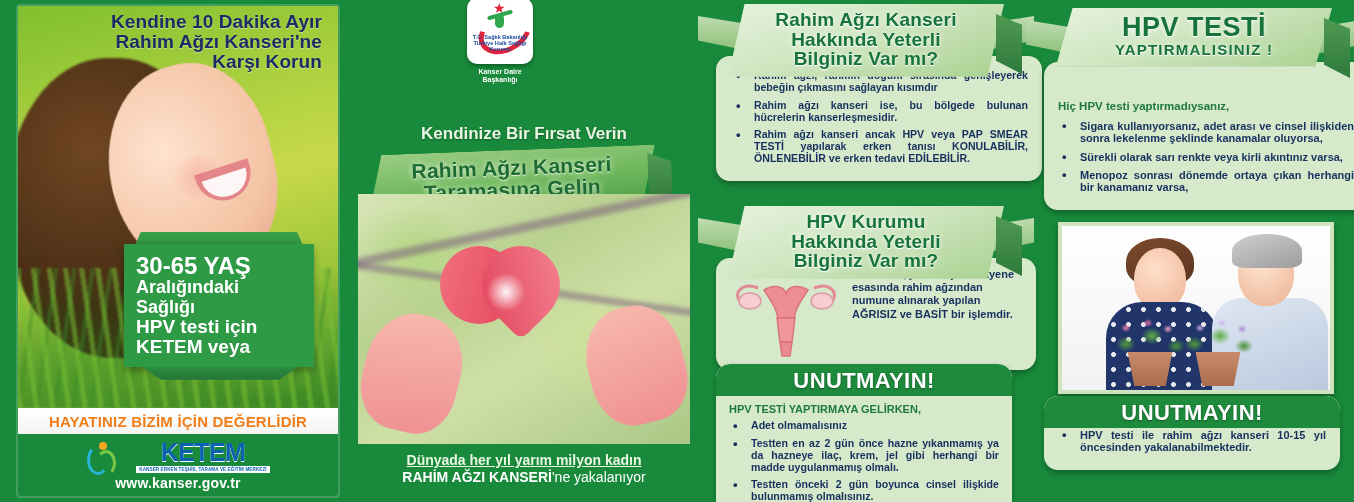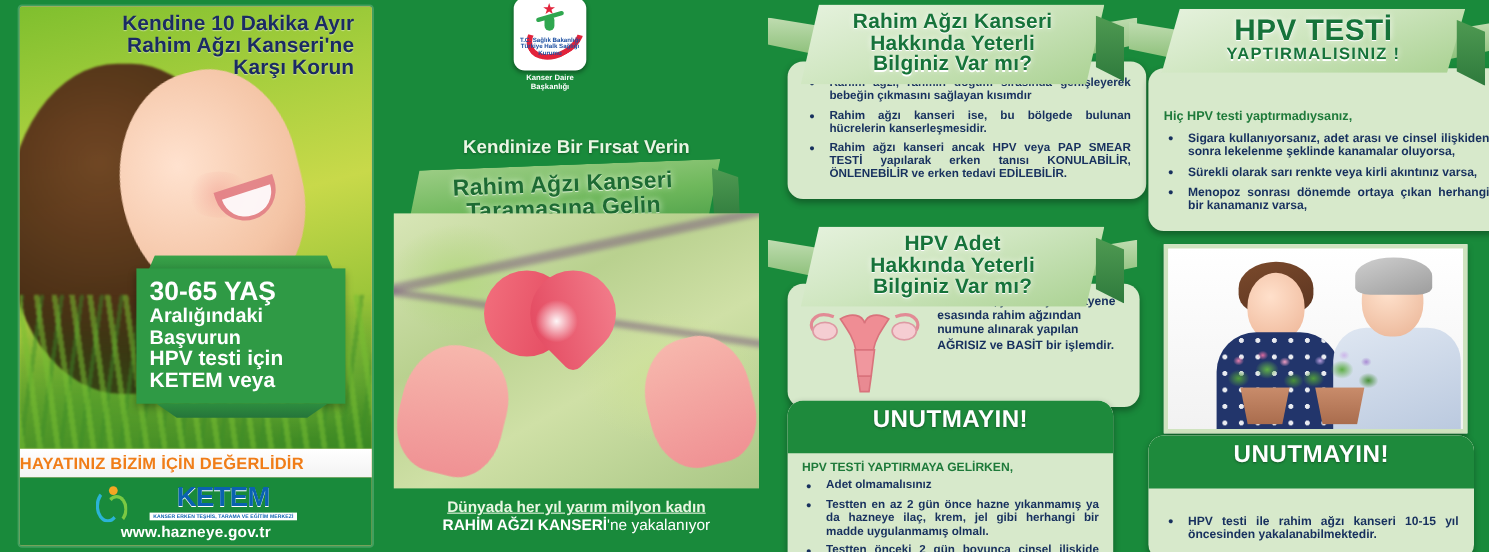--- a/index.html
+++ b/index.html
@@ -92,21 +92,21 @@
   #p1-callout{position:absolute;left:106px;top:238px;width:190px;z-index:7;}
   #p1-callout .tab{position:absolute;left:10px;top:-12px;width:170px;height:16px;
     background:linear-gradient(180deg,#3aa349,#2d8d3f);clip-path:polygon(4% 0,96% 0,100% 100%,0 100%);}
   #p1-callout .body{position:relative;background:#2f9a45;padding:9px 12px 10px 12px;
     box-shadow:0 4px 7px rgba(0,0,0,.3);}
   #p1-callout .body:after{content:"";position:absolute;left:18px;bottom:-13px;width:156px;height:13px;
     background:linear-gradient(180deg,#2d8d3f,#25743a);clip-path:polygon(0 0,100% 0,88% 100%,12% 100%);}
   #p1-callout .t{display:block;color:#ffffff;font-weight:bold;line-height:1.06;}
   .big{font-size:24px;} .med{font-size:19px;} .semi{font-weight:normal;font-size:18px;}
   #p1-strip{position:absolute;left:0;top:402px;width:320px;height:26px;
-    background:linear-gradient(180deg,#ffffff,#f3f3f3);display:flex;align-items:center;justify-content:flex-start;}
+    background:linear-gradient(180deg,#ffffff,#f3f3f3);display:flex;align-items:center;justify-content:center;}
   #p1-strip span{color:#f07d18;font-weight:bold;font-size:15px;letter-spacing:.2px;}
   #p1-foot{position:absolute;left:0;top:428px;width:320px;height:62px;background:#198a3b;
     display:flex;flex-direction:column;align-items:center;justify-content:center;gap:2px;}
   .ketem{display:flex;align-items:center;gap:20px;}
   .ketem .mark{position:relative;width:30px;height:30px;}
   .ketem .mark .dot{position:absolute;left:13px;top:1px;width:8px;height:8px;border-radius:50%;background:#f5a623;}
   .ketem .mark .arcb{position:absolute;left:1px;top:4px;width:16px;height:24px;
     border:3px solid #2bb3d6;border-radius:50%;border-right-color:transparent;border-top-color:transparent;}
   .ketem .mark .arcg{position:absolute;left:10px;top:9px;width:14px;height:20px;
     border:3px solid #7ac943;border-radius:50%;border-left-color:transparent;border-bottom-color:transparent;}
@@ -171,21 +171,21 @@
   #card-a ul.bl li{font-size:10.6px;}
   #ribbon-a{left:728px;top:4px;width:276px;}
   #ribbon-a .rtitle{font-size:19px;}
   #card-b{left:716px;top:258px;width:296px;padding:10px 12px 10px 12px;}
   #ribbon-b{left:728px;top:206px;width:276px;}
   #ribbon-b .rtitle{font-size:19px;}
   #b-flex{display:flex;gap:8px;align-items:flex-start;}
   #uterus{flex:0 0 116px;height:92px;position:relative;}
   #card-b p{margin:0;font-size:11px;font-weight:bold;line-height:1.2;color:#17305e;}
   #card-c{left:716px;top:364px;width:296px;padding:0 0 10px 0;overflow:hidden;}
-  .pill{background:#1e8a3c;border-radius:14px 14px 0 0;text-align:center;padding:4px 0 18px;}
+  .pill{background:#1e8a3c;border-radius:14px 14px 0 0;text-align:center;padding:4px 0 2px;}
   .pill span{color:#ffffff;font-weight:bold;font-size:22px;letter-spacing:.4px;
     text-shadow:0 1px 2px rgba(0,0,0,.35);}
   #card-c .inner{padding:7px 13px 2px 13px;}
   #card-c ul.bl li{font-size:10.6px;}
 
   
   #card-d{left:1044px;top:62px;width:296px;padding:14px 14px 10px 14px;}
   #card-d ul.bl li{font-size:11px;}
   #ribbon-d{left:1056px;top:8px;width:276px;}
   #ribbon-d .rtitle .r1{display:block;font-size:27px;letter-spacing:.5px;line-height:1;}
@@ -218,21 +218,21 @@
   #lv1{left:46px;} #lv2{left:114px;}
   .blooms{position:absolute;bottom:52px;width:66px;height:22px;
     background:radial-gradient(7px 6px at 12px 12px,#e87fae,transparent 70%),
                radial-gradient(7px 6px at 34px 7px,#d96ba0,transparent 70%),
                radial-gradient(7px 6px at 54px 13px,#ef9ec3,transparent 70%);}
   #bl1{left:52px;}
   #bl2{left:126px;background:radial-gradient(7px 6px at 12px 12px,#b99ede,transparent 70%),
                radial-gradient(7px 6px at 34px 7px,#cdb6ea,transparent 70%),
                radial-gradient(7px 6px at 54px 13px,#a98bd4,transparent 70%);}
   #card-e{left:1044px;top:396px;width:296px;padding:0 0 8px 0;overflow:hidden;}
-  #card-e .inner{padding:24px 14px 2px 14px;}
+  #card-e .inner{padding:1px 14px 2px 14px;}
   #card-e ul.bl li{font-size:11px;}
 </style>
 </head>
 <body>
 
 <div class="brochure">
 
   <div id="panel-left">
     <div id="p1-photo">
       <div id="p1-hair"></div>
@@ -247,21 +247,21 @@
       <span class="l">Kendine 10 Dakika Ayır</span>
       <span class="l">Rahim Ağzı Kanseri'ne</span>
       <span class="l">Karşı Korun</span>
     </div>
 
     <div id="p1-callout">
       <div class="tab"></div>
       <div class="body">
         <span class="t big">30-65 YAŞ</span>
         <span class="t semi">Aralığındaki</span>
-        <span class="t semi">Başvurun</span>
+        <span class="t semi">Sağlığı</span>
         <span class="t med">HPV testi için</span>
         <span class="t med">KETEM veya</span>
       </div>
     </div>
 
     <div id="p1-strip">
       <span>HAYATINIZ BİZİM İÇİN DEĞERLİDİR</span>
     </div>
 
     <div id="p1-foot">
@@ -269,21 +269,21 @@
         <div class="mark">
           <div class="dot"></div>
           <div class="arcb"></div>
           <div class="arcg"></div>
         </div>
         <div class="wordbox">
           <div class="word">KETEM</div>
           <div class="tag">KANSER ERKEN TEŞHİS, TARAMA VE EĞİTİM MERKEZİ</div>
         </div>
       </div>
-      <div id="p1-url">www.hazneye.gov.tr</div>
+      <div id="p1-url">www.kanser.gov.tr</div>
     </div>
   </div>
 
   <div id="panel-mid">
 
     <div id="moh">
       <div class="plate">
         <div class="crescent"></div>
         <div style="position:absolute;left:26px;top:3px;color:#e2233b;font-size:14px;line-height:1;">★</div>
         <div class="man"></div>
@@ -364,21 +364,21 @@
         </svg>
       </div>
       <p>HPV testi , jinekolojik muayene esasında rahim ağzından numune alınarak yapılan AĞRISIZ ve BASİT bir işlemdir.</p>
     </div>
   </div>
   <div class="ribbon" id="ribbon-b">
     <div class="wing left"></div>
     <div class="wing right"></div>
     <div class="plate">
       <div class="rtitle">
-        <div>HPV Adet</div>
+        <div>HPV Kurumu</div>
         <div>Hakkında Yeterli</div>
         <div>Bilginiz Var mı?</div>
       </div>
     </div>
     <div class="fold"></div>
   </div>
 
   <div class="card" id="card-c">
     <div class="pill">
       <span>UNUTMAYIN!</span>

